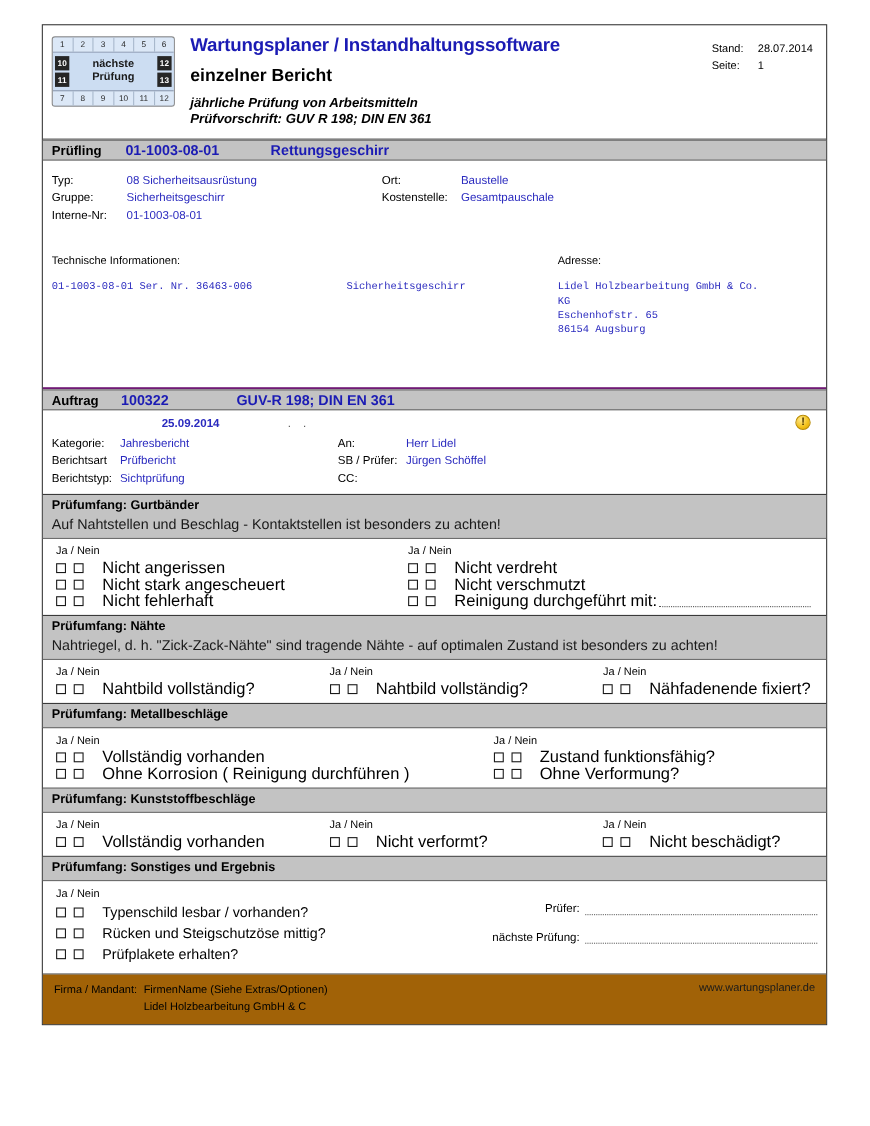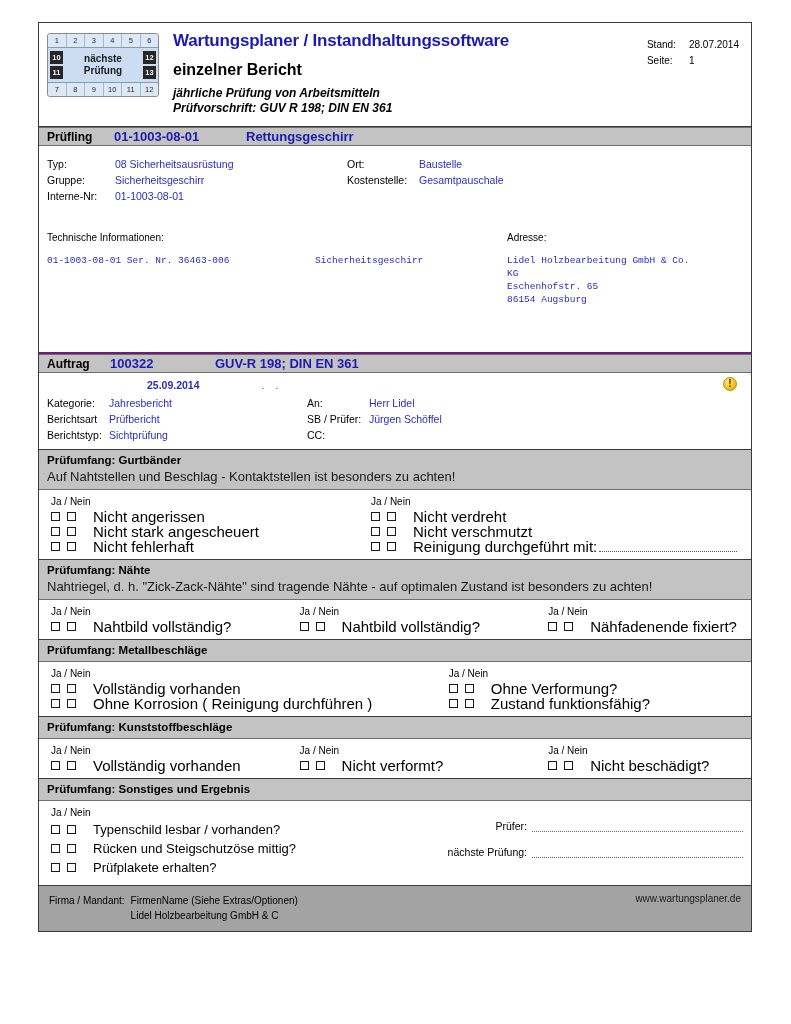--- a/index.html
+++ b/index.html
@@ -316,21 +316,21 @@
     padding-right: 5px;
   }
   .sig-line {
     flex: 1 1 auto;
     border-bottom: 1px dotted #666;
     height: 11px;
   }
 
   
   .footer {
-    background: #a3a3a3;
+    background: #a16207;
     padding: 7px 10px 8px 10px;
     display: flex;
     justify-content: space-between;
     align-items: flex-start;
   }
   .ft-left { font-size: 10px; line-height: 15px; display: flex; }
   .ft-lbl { margin-right: 6px; }
   .ft-right { font-size: 10px; color: #1a1a1a; }
 </style>
 </head>
@@ -588,26 +588,26 @@
           <span class="cb"></span>
           <span class="cb"></span>
           <span class="ck-lbl">Ohne Korrosion ( Reinigung durchführen )</span>
         </div>
       </div>
       <div class="pu-col" style="width:300px">
         <div class="janein">Ja / Nein</div>
         <div class="ck-row">
           <span class="cb"></span>
           <span class="cb"></span>
+          <span class="ck-lbl">Zustand funktionsfähig?</span>
+        </div>
+        <div class="ck-row">
+          <span class="cb"></span>
+          <span class="cb"></span>
           <span class="ck-lbl">Ohne Verformung?</span>
-        </div>
-        <div class="ck-row">
-          <span class="cb"></span>
-          <span class="cb"></span>
-          <span class="ck-lbl">Zustand funktionsfähig?</span>
         </div>
       </div>
     </div>
   </div>
 
   <div class="pu-bar">
     <div class="pu-title">Prüfumfang: Kunststoffbeschläge</div>
   </div>
   <div class="pu-body">
     <div class="pu-colset">

